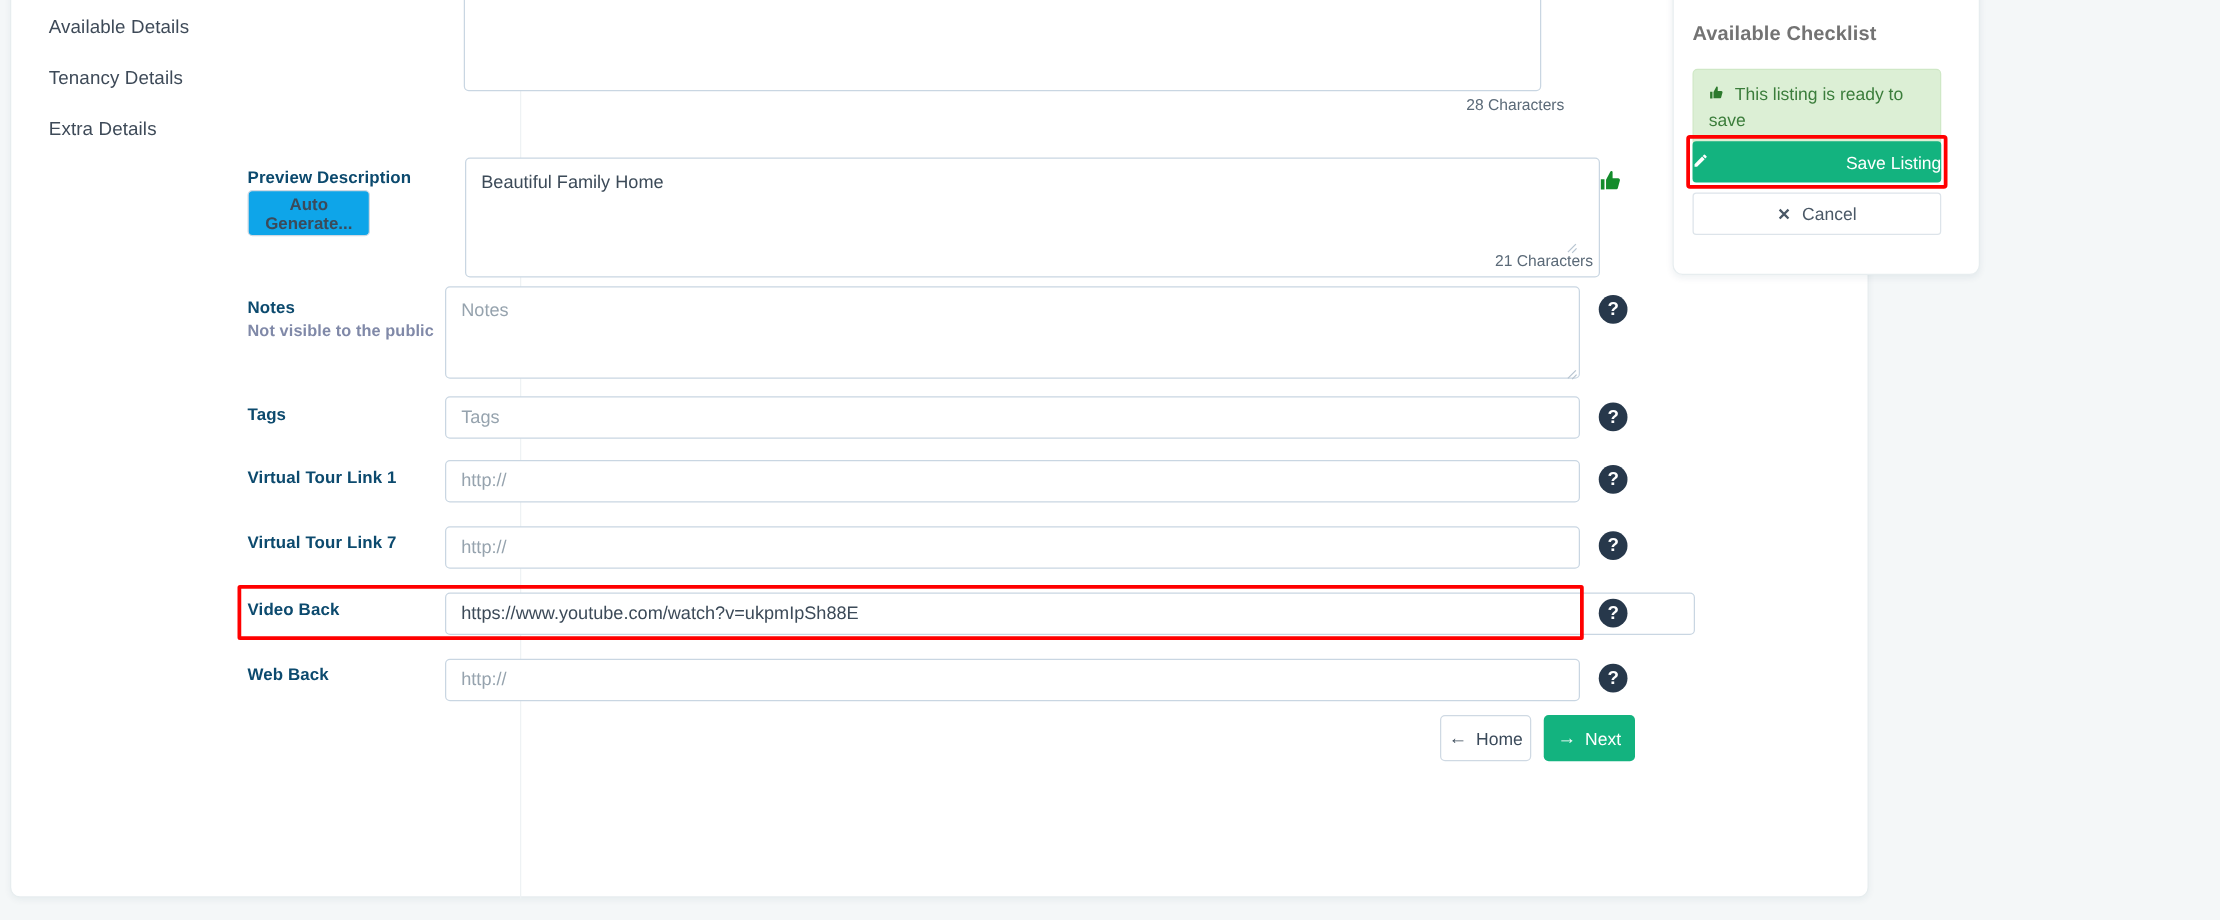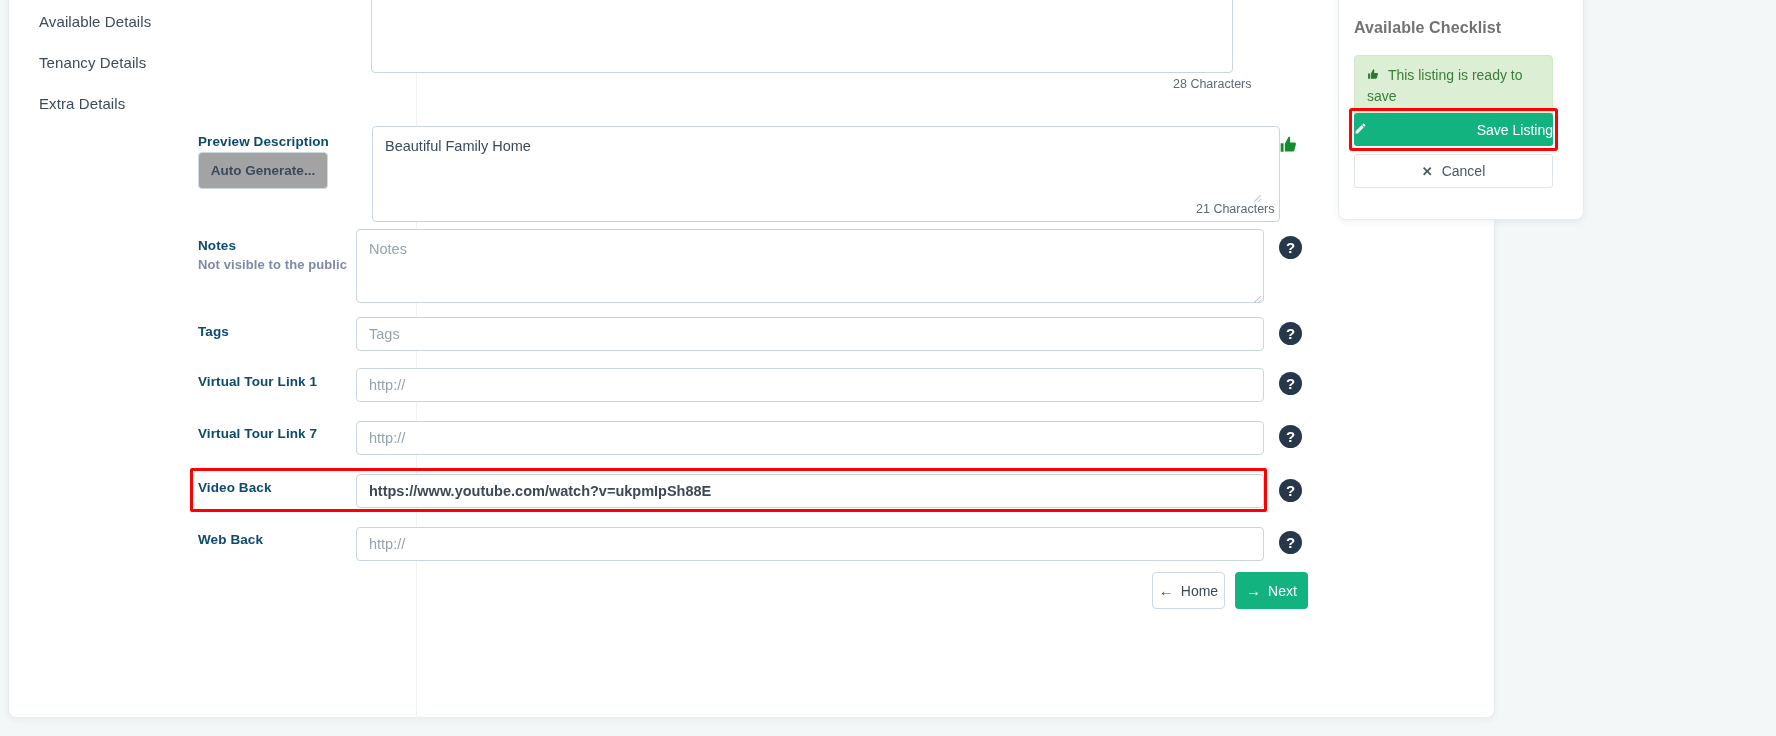--- a/index.html
+++ b/index.html
@@ -117,25 +117,25 @@
     background: #b7c4d0;
   }
   .resize-grip::before { width: 9px; height: 1px; right: 0; top: 6px; transform: rotate(-45deg); }
   .resize-grip::after  { width: 5px; height: 1px; right: 0; top: 8px; transform: rotate(-45deg); }
 
   
   .auto-gen-btn {
     position: absolute;
     left: 189px;
     top: 163px;
-    width: 130px;
+    width: 98px;
     height: 37px;
     border: 1px solid #cfd9e3;
     border-radius: 4px;
-    background: #a3a3a3;
+    background: #0ea5e9;
     font-family: "Liberation Sans", sans-serif;
     font-size: 13.5px;
     font-weight: bold;
     color: #3b4a5a;
     cursor: pointer;
   }
 
   
   .help-icon {
     position: absolute;
@@ -344,21 +344,21 @@
 
     <div class="lbl" style="left:189px; top:385px;">Virtual Tour Link 1</div>
     <input class="field" style="left: 347px; top: 379px; width: 908px; height: 34px;" placeholder="http://">
     <div class="help-icon" style="left:1270px; top:383px;">?</div>
 
     <div class="lbl" style="left:189px; top:437px;">Virtual Tour Link 7</div>
     <input class="field" style="left: 347px; top: 432px; width: 908px; height: 34px;" placeholder="http://">
     <div class="help-icon" style="left:1270px; top:436px;">?</div>
 
     <div class="lbl" style="left:189px; top:491px;">Video Back</div>
-    <input class="field" style="left: 347px; top: 485px; width: 908px; height: 34px; font-weight: bold;" placeholder="http://" value="https://www.youtube.com/watch?v=ukpmIpSh88E">
+    <input class="field" style="left: 347px; top: 485px; width: 1000px; height: 34px;" placeholder="http://" value="https://www.youtube.com/watch?v=ukpmIpSh88E">
     <div class="red-highlight"></div>
     <div class="help-icon" style="left:1270px; top:490px;">?</div>
 
     <div class="lbl" style="left:189px; top:543px;">Web Back</div>
     <input class="field" style="left: 347px; top: 538px; width: 908px; height: 34px;" placeholder="http://">
     <div class="help-icon" style="left:1270px; top:542px;">?</div>
 
     <button class="btn-back">
       <span class="arrow">←</span>
       <span>Home</span>

